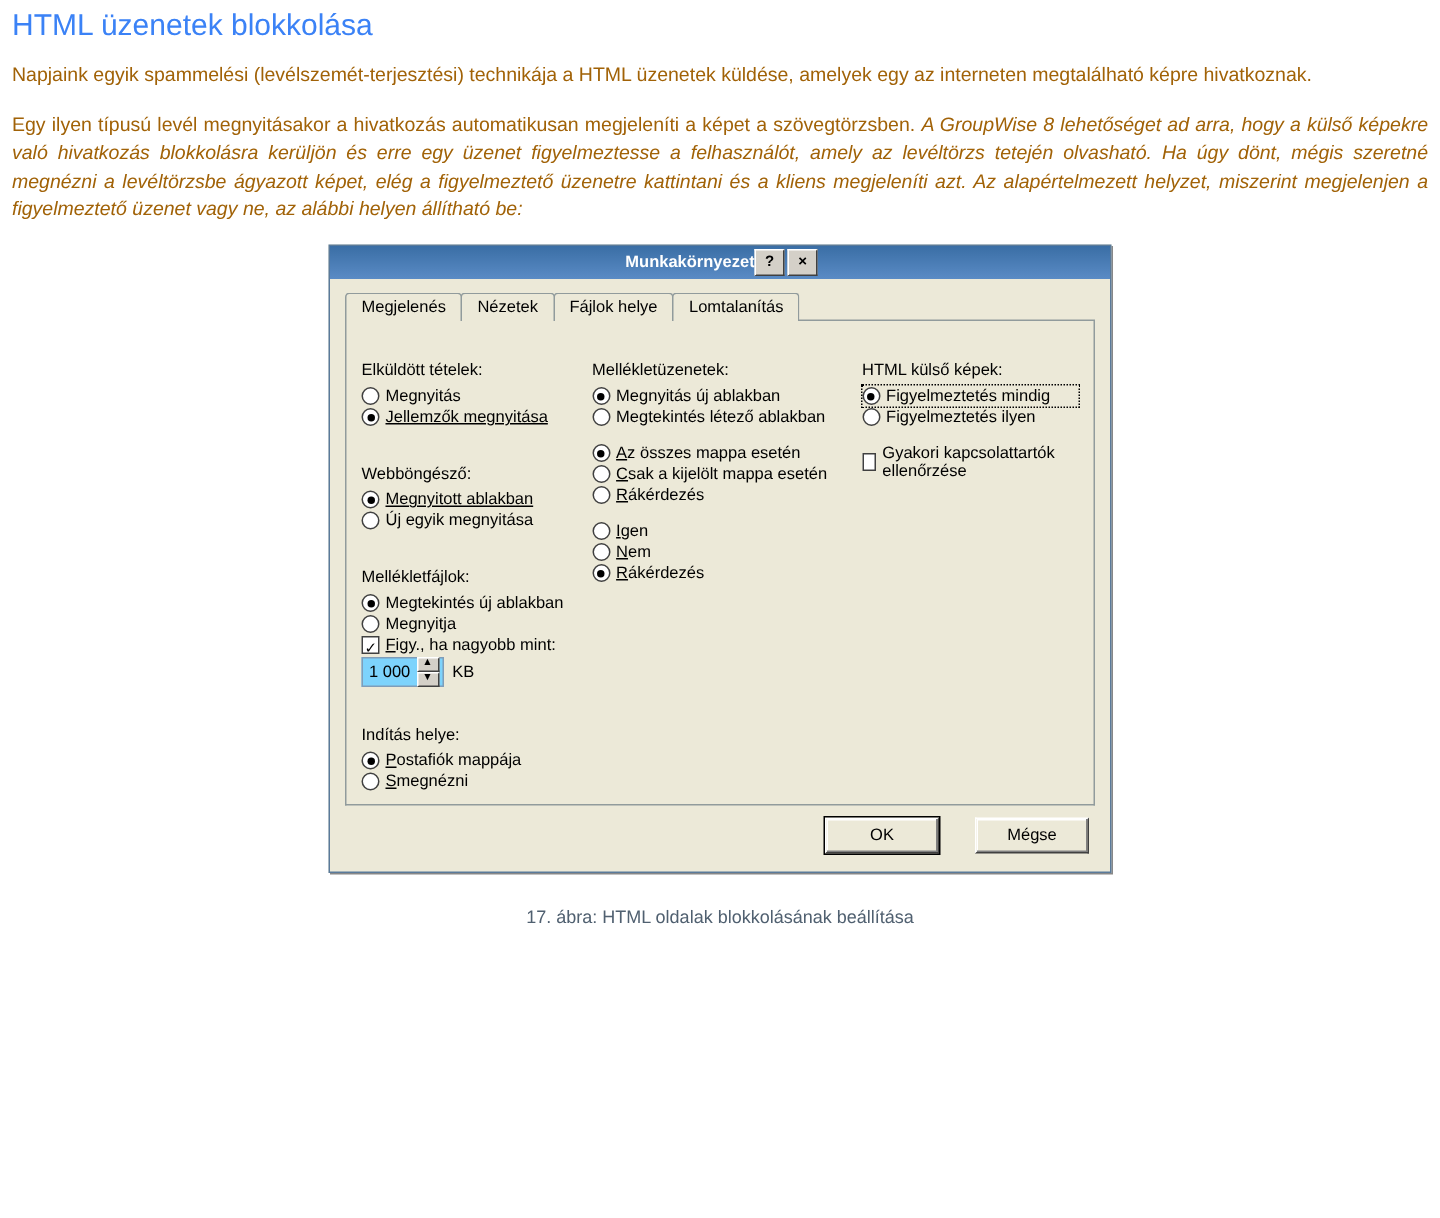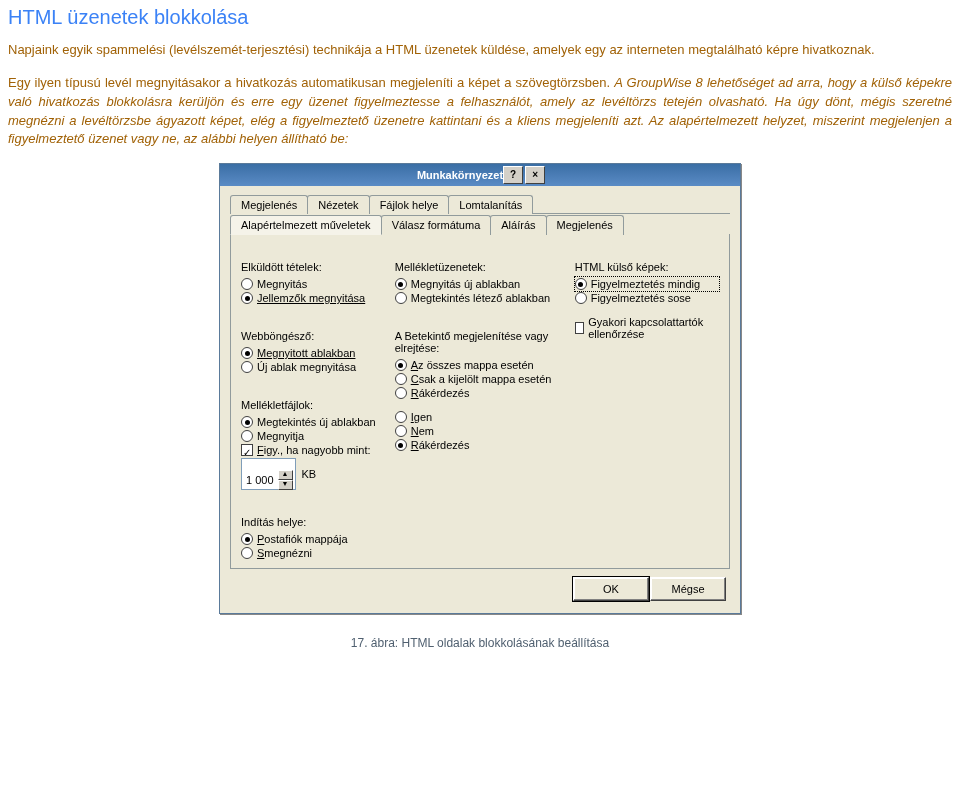--- a/index.html
+++ b/index.html
@@ -123,44 +123,44 @@
   }
   .tick::before {
     content:"✓";
     font-size:10px;
     line-height:8px;
   }
   .spacer { height: 10px; }
   .inputbox {
     display:inline-flex;
     align-items:center;
-    background:#ffffff;
+    background:#7dd3fc;
     border:1px solid #7f9db9;
     height:18px;
-    padding:12px 2px 0 4px;
+    padding:0 2px 0 4px;
     gap:4px;
     font-size:11px;
   }
   .spin {
     display:flex; flex-direction:column;
   }
   .spinbtn {
     width:13px; height:8px;
     background:#d4d0c8;
     border:1px solid #fff;
     border-right-color:#404040;
     border-bottom-color:#404040;
     font-size:7px;
     line-height:6px;
     text-align:center;
   }
   .dlg-buttons {
     display:flex;
     justify-content:flex-end;
-    gap:1px;
+    gap:24px;
     padding: 8px 4px 2px 4px;
   }
   .btn {
     min-width:74px;
     height:22px;
     background:#ece9d8;
     border:1px solid #404040;
     border-top-color:#fff;
     border-left-color:#fff;
     font-size:11px;
@@ -199,26 +199,20 @@
       </div>
     </div>
     <div class="client">
 
       <div class="tabs-row">
         <div class="tab">Megjelenés</div>
         <div class="tab">Nézetek</div>
         <div class="tab">Fájlok helye</div>
         <div class="tab">Lomtalanítás</div>
       </div>
-      <div class="tabs-row" style="border-bottom:none;">
-        <div class="tab active">Alapértelmezett műveletek</div>
-        <div class="tab">Válasz formátuma</div>
-        <div class="tab">Aláírás</div>
-        <div class="tab">Megjelenés</div>
-      </div>
 
       <div class="tabpane">
         <div class="cols3">
 
           <div>
             <div class="grp-label">Elküldött tételek:</div>
             <div class="opt">
               <span class="radio"></span>
               <span>Megnyitás</span>
             </div>
@@ -232,21 +226,21 @@
             <div class="spacer"></div>
             <div class="grp-label">Webböngésző:</div>
             <div class="opt">
               <span class="radio">
                   <span class="dot"></span>
                 </span>
               <span class="u">Megnyitott ablakban</span>
             </div>
             <div class="opt">
               <span class="radio"></span>
-              <span>Új ablak megnyitása</span>
+              <span>Új egyik megnyitása</span>
             </div>
 
             <div class="spacer"></div>
             <div class="grp-label">Mellékletfájlok:</div>
             <div class="opt">
               <span class="radio">
                   <span class="dot"></span>
                 </span>
               <span>Megtekintés új ablakban</span>
             </div>
@@ -292,21 +286,20 @@
                   <span class="dot"></span>
                 </span>
               <span>Megnyitás új ablakban</span>
             </div>
             <div class="opt">
               <span class="radio"></span>
               <span>Megtekintés létező ablakban</span>
             </div>
 
             <div class="spacer"></div>
-            <div class="grp-label">A Betekintő megjelenítése vagy elrejtése:</div>
             <div class="opt">
               <span class="radio">
                   <span class="dot"></span>
                 </span>
               <span><span class="u">A</span><span>z összes mappa esetén</span></span>
             </div>
             <div class="opt">
               <span class="radio"></span>
               <span><span class="u">C</span><span>sak a kijelölt mappa esetén</span></span>
             </div>
@@ -335,21 +328,21 @@
           <div>
             <div class="grp-label">HTML külső képek:</div>
             <div class="opt" style="outline:1px dotted #000;">
               <span class="radio">
                   <span class="dot"></span>
                 </span>
               <span>Figyelmeztetés mindig</span>
             </div>
             <div class="opt">
               <span class="radio"></span>
-              <span>Figyelmeztetés sose</span>
+              <span>Figyelmeztetés ilyen</span>
             </div>
             <div class="spacer"></div>
             <div class="opt">
               <span class="check"></span>
               <span>Gyakori kapcsolattartók ellenőrzése</span>
             </div>
           </div>
 
         </div>
       </div>

